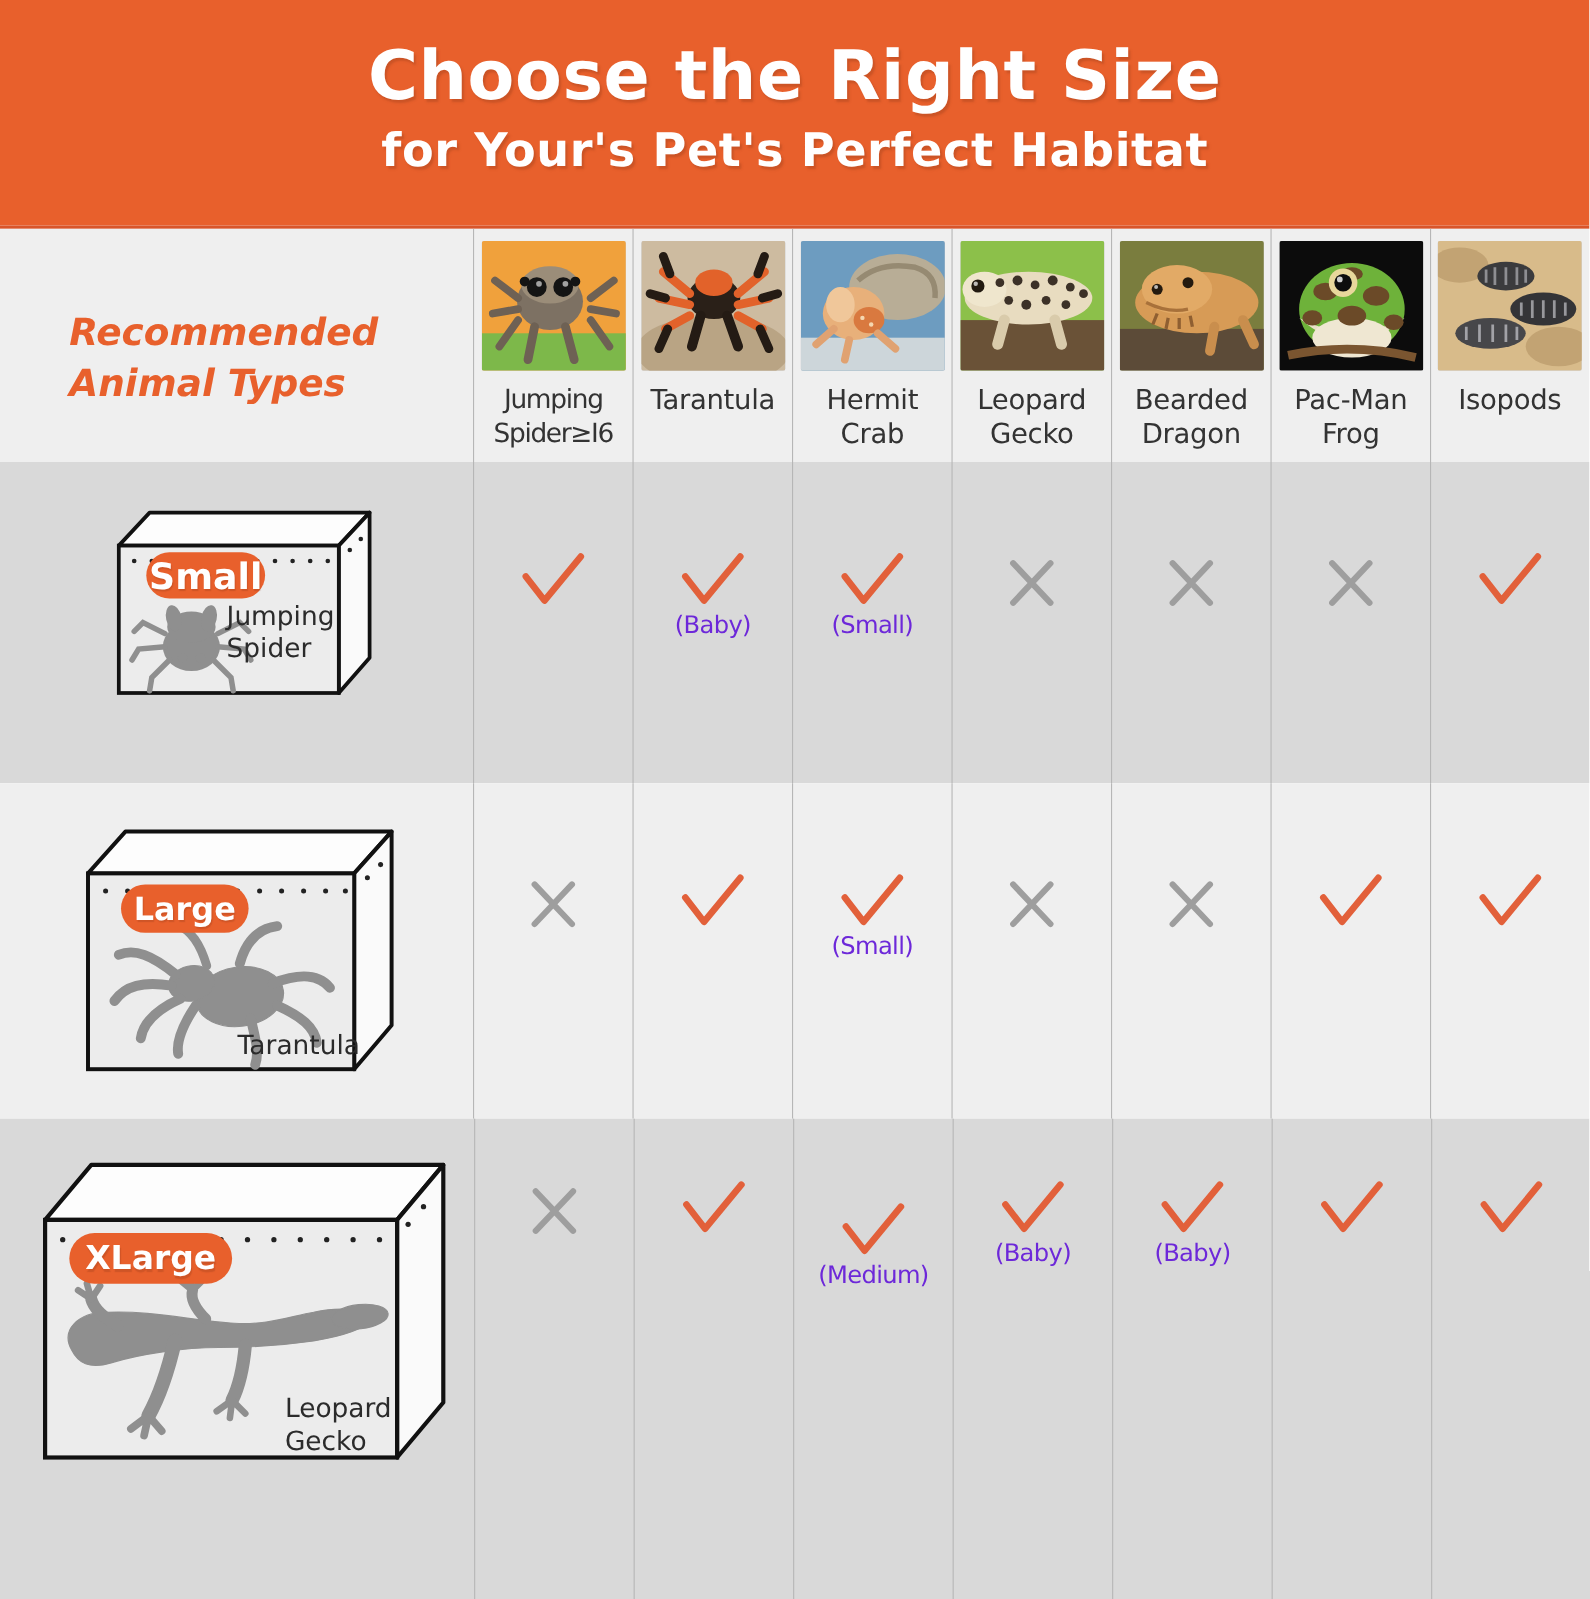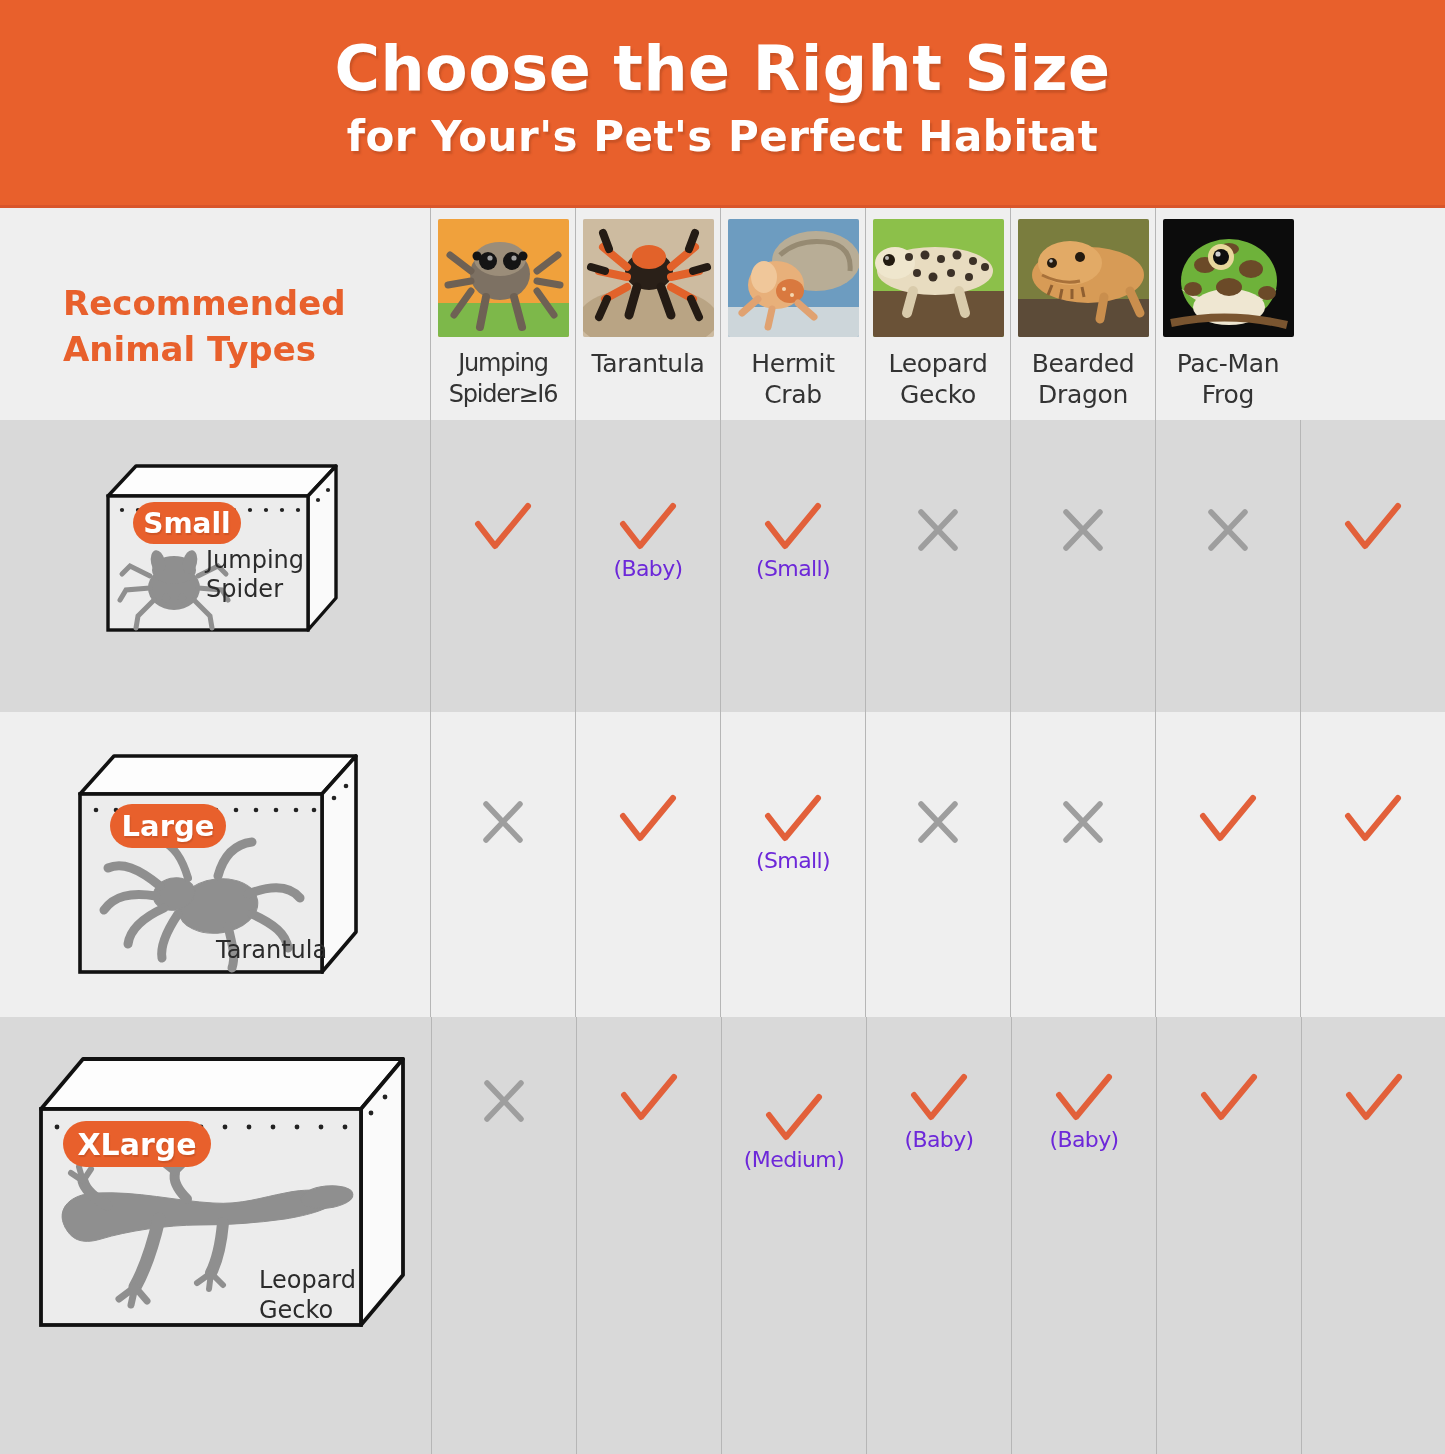--- a/index.html
+++ b/index.html
@@ -52,20 +52,21 @@
     border-left:1px solid #b6b6b6;
     display:flex;flex-direction:column;align-items:center;
   }
   .data-cell.last{width:144px;flex:0 0 144px;}
 
   
   .rec-title{
     position:absolute;left:63px;top:72px;width:340px;
     color:#e8602c;font-size:34px;line-height:46px;font-weight:bold;
     font-family:"DejaVu Sans", sans-serif;
+    font-style:italic;
   }
 
   
   .thumb{
     margin-top:11px;
     width:131px;height:118px;
     border-radius:2px;
     overflow:hidden;
     position:relative;
     background:#cfcfcf;
@@ -262,20 +263,44 @@
             <circle cx="55" cy="35" r="2.6" fill="#ffffff" opacity=".8"></circle>
             <path d="M8 104 Q66 92 124 106" stroke="#7a5530" stroke-width="8" fill="none"></path>
           </svg>
         </div>
         <div class="col-name">
           <div>Pac-Man</div>
           <div>Frog</div>
         </div>
       </div>
 
+      <div class="data-cell last">
+        <div class="thumb">
+          <svg viewBox="0 0 131 118" preserveAspectRatio="none">
+            <rect width="131" height="118" fill="#d8bb8a"></rect>
+            <ellipse cx="20" cy="22" rx="26" ry="16" fill="#c2a373"></ellipse>
+            <ellipse cx="110" cy="96" rx="30" ry="18" fill="#c2a373"></ellipse>
+            <g>
+              <ellipse cx="62" cy="32" rx="26" ry="13" fill="#3b3b3d"></ellipse>
+              <path d="M44 26 L44 38 M52 24 L52 40 M62 24 L62 40 M72 24 L72 40 M80 26 L80 38" stroke="#8e8e92" stroke-width="2.5"></path>
+            </g>
+            <g>
+              <ellipse cx="96" cy="62" rx="30" ry="15" fill="#343437"></ellipse>
+              <path d="M76 56 L76 68 M86 54 L86 70 M96 54 L96 70 M106 54 L106 70 M116 56 L116 68" stroke="#97979c" stroke-width="2.5"></path>
+            </g>
+            <g>
+              <ellipse cx="48" cy="84" rx="32" ry="14" fill="#47474a"></ellipse>
+              <path d="M26 78 L26 90 M38 76 L38 92 M50 76 L50 92 M62 76 L62 92 M72 78 L72 90" stroke="#a2a2a7" stroke-width="2.5"></path>
+            </g>
+          </svg>
+        </div>
+        <div class="col-name">
+          <div>Isopods</div>
+        </div>
+      </div>
     </div>
 
     <div class="row row-small">
       <div class="label-cell">
         <div class="box-wrap" style="left:96px;top:28px;">
           <svg width="250" height="205" viewBox="0 0 250 205">
             <polygon points="12,48 40,18 240,18 212,48" fill="#fdfdfd" stroke="#111" stroke-width="3.4" stroke-linejoin="round"></polygon>
             <polygon points="212,48 240,18 240,150 212,182" fill="#fafafa" stroke="#111" stroke-width="3.4" stroke-linejoin="round"></polygon>
             <rect x="12" y="48" width="200" height="134" fill="#ececec" stroke="#111" stroke-width="3.4"></rect>
             <g fill="#222">
@@ -303,21 +328,21 @@
                 <circle cx="86" cy="150" r="4.4"></circle>
               <path d="M54 128 L34 118 L26 126" stroke="#8f8f8f" stroke-width="5" fill="none" stroke-linecap="round"></path>
               <path d="M54 140 L30 142 L24 152" stroke="#8f8f8f" stroke-width="5" fill="none" stroke-linecap="round"></path>
               <path d="M58 152 L42 168 L40 180" stroke="#8f8f8f" stroke-width="5" fill="none" stroke-linecap="round"></path>
               <path d="M102 128 L122 118 L130 126" stroke="#8f8f8f" stroke-width="5" fill="none" stroke-linecap="round"></path>
               <path d="M102 140 L126 142 L132 152" stroke="#8f8f8f" stroke-width="5" fill="none" stroke-linecap="round"></path>
               <path d="M98 152 L114 168 L116 180" stroke="#8f8f8f" stroke-width="5" fill="none" stroke-linecap="round"></path>
             </g>
           </svg>
         </div>
-        <div class="size-pill" style="left:133px;top:82px;width:108px;height:42px;font-size:28px;">Small</div>
+        <div class="size-pill" style="left:133px;top:82px;width:108px;height:42px;font-size:33px;">Small</div>
         <div class="animal-label" style="left:206px;top:126px;width:110px;font-size:24px;line-height:29px;text-align:left;">
           <div>Jumping</div>
           <div>Spider</div>
         </div>
       </div>
 
       <div class="data-cell">
         <div class="cell-inner" style="padding-top:82px;">
           <div class="mark">
             <svg width="66" height="52" viewBox="0 0 66 52">

